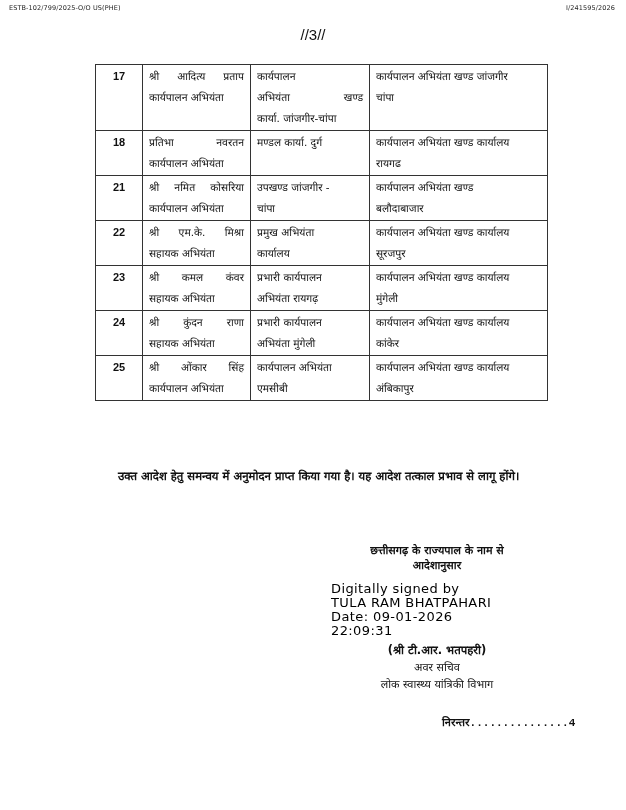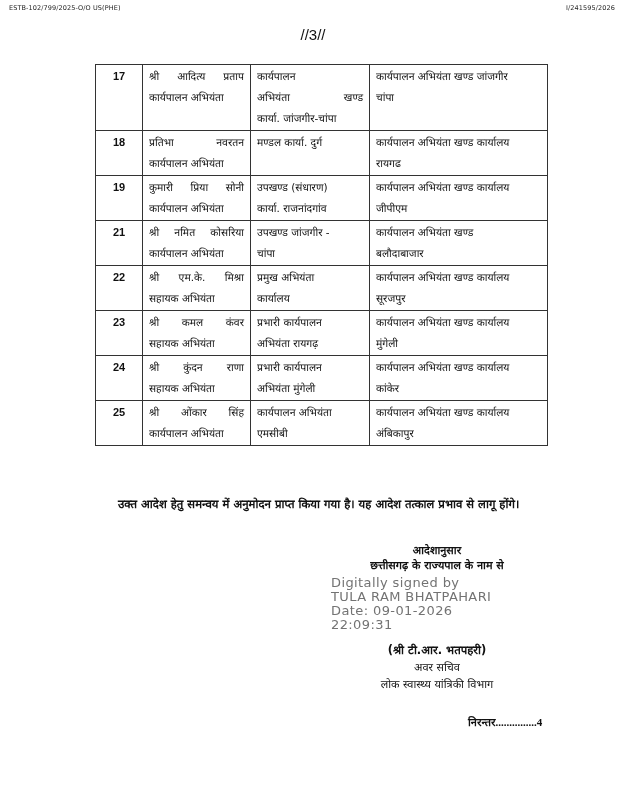--- a/index.html
+++ b/index.html
@@ -27,43 +27,43 @@
       font-family: "DejaVu Sans", sans-serif; color: #111;
     }
     table.transfer td.sno {
       text-align: center; font-weight: bold;
       font-family: "Liberation Sans", sans-serif; font-size: 11px;
     }
     .name-line1 { text-align: justify; text-align-last: justify; }
     .cell-line { display: block; }
     .just { text-align: justify; text-align-last: justify; }
     .order-para {
-      position: absolute; left: 80px; top: 490px; width: 470px;
+      position: absolute; left: 80px; top: 462px; width: 470px;
       font-size: 11.5px; font-weight: bold; line-height: 28px;
       font-family: "DejaVu Sans", sans-serif; text-indent: 38px; color: #111;
     }
     .sig-block {
       position: absolute; left: 322px; top: 543px; width: 230px;
     }
     .gov-line {
       text-align: center; font-weight: bold; font-size: 11px; line-height: 15px;
       font-family: "DejaVu Sans", sans-serif;
     }
     .digisig {
       font-family: "DejaVu Sans", sans-serif; font-size: 13px; line-height: 14px;
-      color: #737373; margin-left: 9px; margin-top: 3px; letter-spacing: 0.4px;
+      color: #000000; margin-left: 9px; margin-top: 9px; letter-spacing: 0.4px;
     }
     .officer {
       position: absolute; left: 322px; top: 641px; width: 230px; text-align: center;
     }
     .officer-name { font-weight: bold; font-size: 11.5px; line-height: 18px; }
     .officer-line { font-size: 11px; line-height: 17px; }
     .continued {
-      position: absolute; left: 468px; top: 714px; font-weight: bold;
-      font-size: 11px; font-family: Liberation Serif, serif;
+      position: absolute; left: 442px; top: 714px; font-weight: bold;
+      font-size: 11px; font-family: Liberation Mono, monospace;
     }
   </style>
 </head>
 <body>
 
 <div class="hdr-left">ESTB-102/799/2025-O/O US(PHE)</div>
 <div class="hdr-right">I/241595/2026</div>
 <div class="page-no">//3//</div>
 
 <table class="transfer">
@@ -98,35 +98,20 @@
         </td>
         <td>
           <span class="cell-line">मण्डल कार्या. दुर्ग</span>
         </td>
         <td>
           <span class="cell-line">कार्यपालन अभियंता खण्ड कार्यालय</span>
           <span class="cell-line">रायगढ</span>
         </td>
       </tr>
       <tr>
-        <td class="sno">19</td>
-        <td>
-          <span class="cell-line name-line1">कुमारी प्रिया सोनी</span>
-          <span class="cell-line">कार्यपालन अभियंता</span>
-        </td>
-        <td>
-          <span class="cell-line">उपखण्ड (संधारण)</span>
-          <span class="cell-line">कार्या. राजनांदगांव</span>
-        </td>
-        <td>
-          <span class="cell-line">कार्यपालन अभियंता खण्ड कार्यालय</span>
-          <span class="cell-line">जीपीएम</span>
-        </td>
-      </tr>
-      <tr>
         <td class="sno">21</td>
         <td>
           <span class="cell-line name-line1">श्री नमित कोसरिया</span>
           <span class="cell-line">कार्यपालन अभियंता</span>
         </td>
         <td>
           <span class="cell-line">उपखण्ड जांजगीर -</span>
           <span class="cell-line">चांपा</span>
         </td>
         <td>
@@ -193,22 +178,22 @@
           <span class="cell-line">कार्यपालन अभियंता खण्ड कार्यालय</span>
           <span class="cell-line">अंबिकापुर</span>
         </td>
       </tr>
     </tbody>
 </table>
 
 <div class="order-para">उक्त आदेश हेतु समन्वय में अनुमोदन प्राप्त किया गया है। यह आदेश तत्काल प्रभाव से लागू होंगे।</div>
 
 <div class="sig-block">
+  <div class="gov-line">छत्तीसगढ़ के राज्यपाल के नाम से</div>
   <div class="gov-line">आदेशानुसार</div>
-  <div class="gov-line">छत्तीसगढ़ के राज्यपाल के नाम से</div>
   <div class="digisig">
     <div>Digitally signed by</div>
     <div>TULA RAM BHATPAHARI</div>
     <div>Date: 09-01-2026</div>
     <div>22:09:31</div>
   </div>
 </div>
 
 <div class="officer">
   <div class="officer-name">(श्री टी.आर. भतपहरी)</div>

